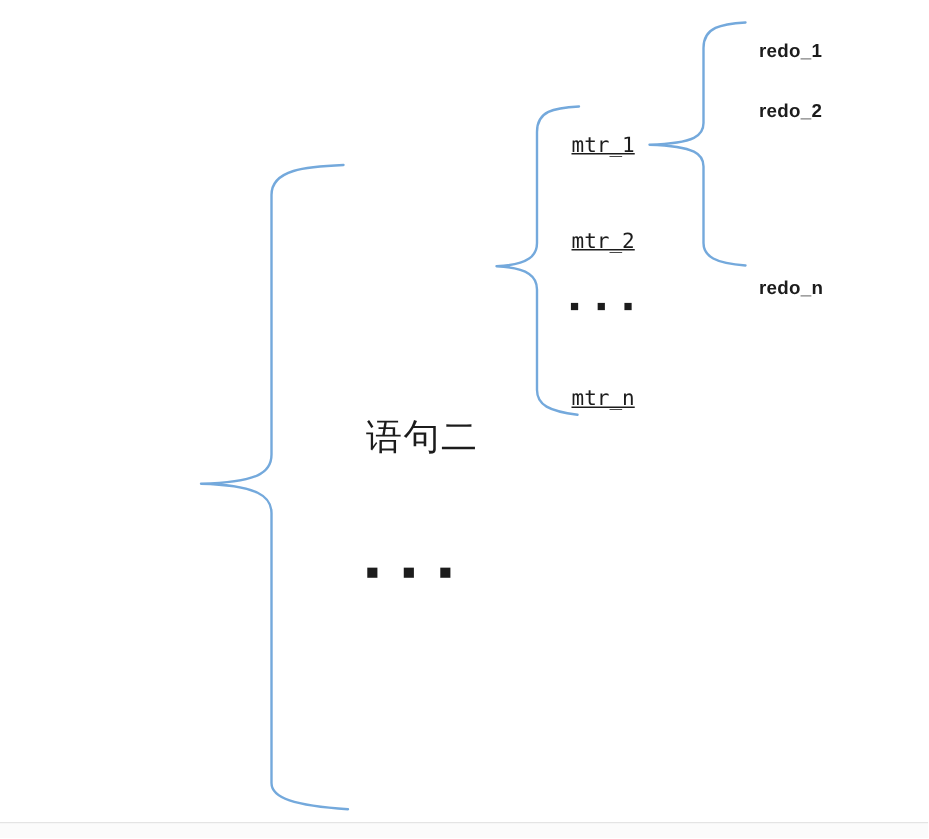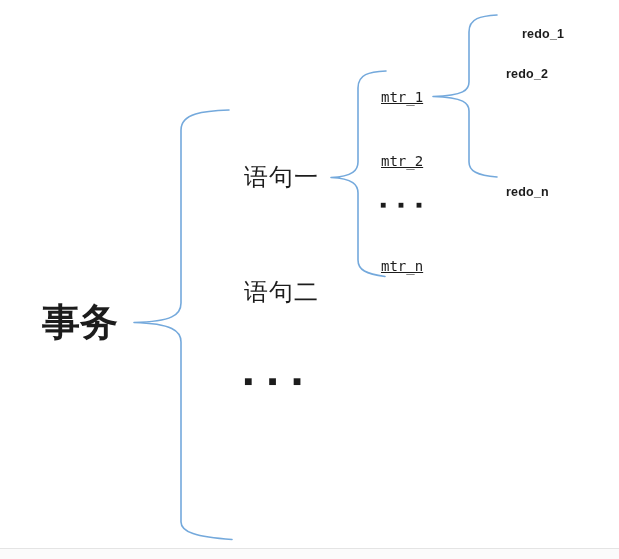--- a/index.html
+++ b/index.html
@@ -109,31 +109,29 @@
 
     <path class="brace" d="M 497 15
          C 481 16, 469 18, 469 32
          L 469 82
          C 469 90, 464 95.5, 433 96.5
          C 464 97.5, 469 103, 469 111
          L 469 162
          C 469 171, 477 175.5, 497 177"></path>
   </svg>
 
-  <div class="lbl lbl-transaction" style="left:42px; top:322px;">事务</div>
 
-  <div class="lbl lbl-statement" style="left:244px; top:177px;">语句一</div>
   <div class="lbl lbl-statement" style="left:244px; top:292px;">语句二</div>
   <div class="lbl ellipsis-lg" style="left:244px; top:381px;">■ ■ ■</div>
 
   <div class="lbl lbl-mtr" style="left:381px; top:97px;">mtr_1</div>
   <div class="lbl lbl-mtr" style="left:381px; top:161px;">mtr_2</div>
   <div class="lbl ellipsis-sm" style="left:380px; top:205px;">■ ■ ■</div>
   <div class="lbl lbl-mtr" style="left:381px; top:266px;">mtr_n</div>
 
-  <div class="lbl lbl-redo" style="left:506px; top:34px;margin-left:16px;">redo_1</div>
+  <div class="lbl lbl-redo" style="left:506px; top:34px;">redo_1</div>
   <div class="lbl lbl-redo" style="left:506px; top:74px;text-align:center;">redo_2</div>
   <div class="lbl lbl-redo" style="left:506px; top:156px;margin-top:36px;">redo_n</div>
 
   <div class="footer-divider"></div>
   <div class="footer-strip"></div>
 
 </div>
 
 </body></html>

